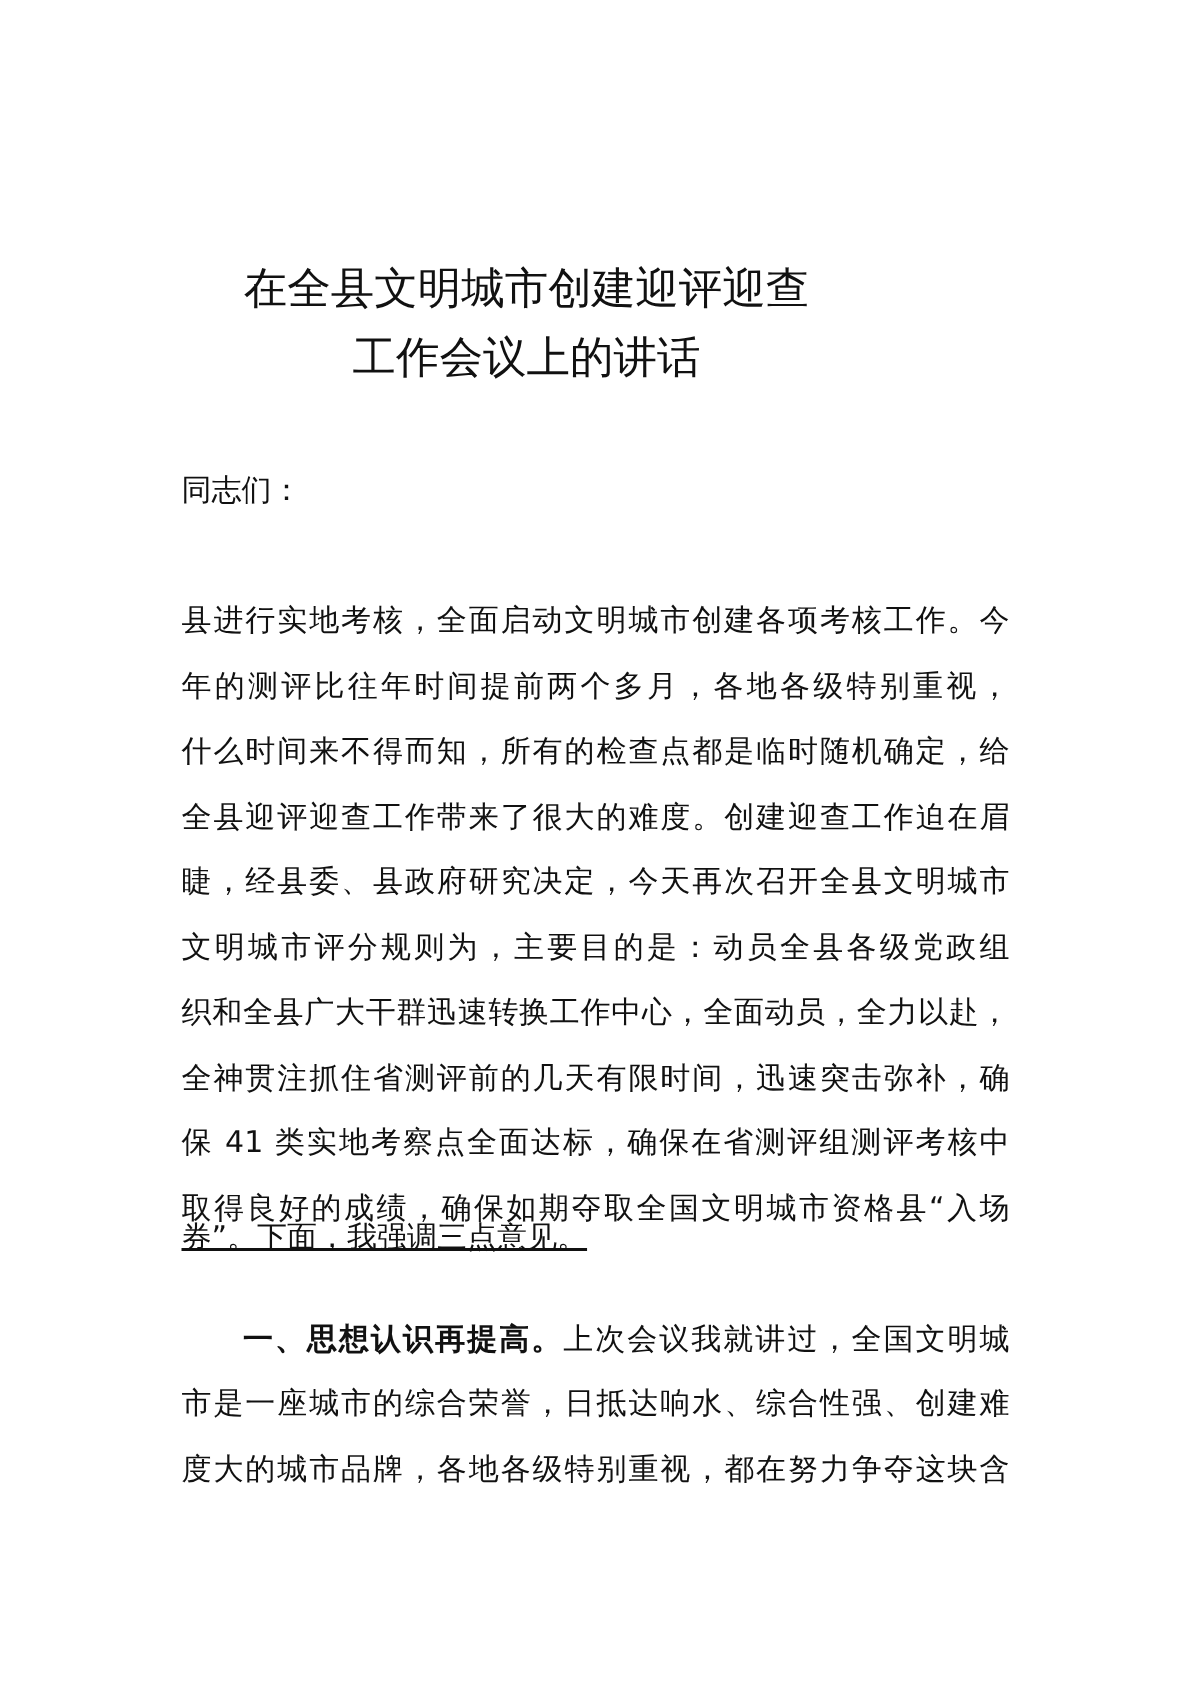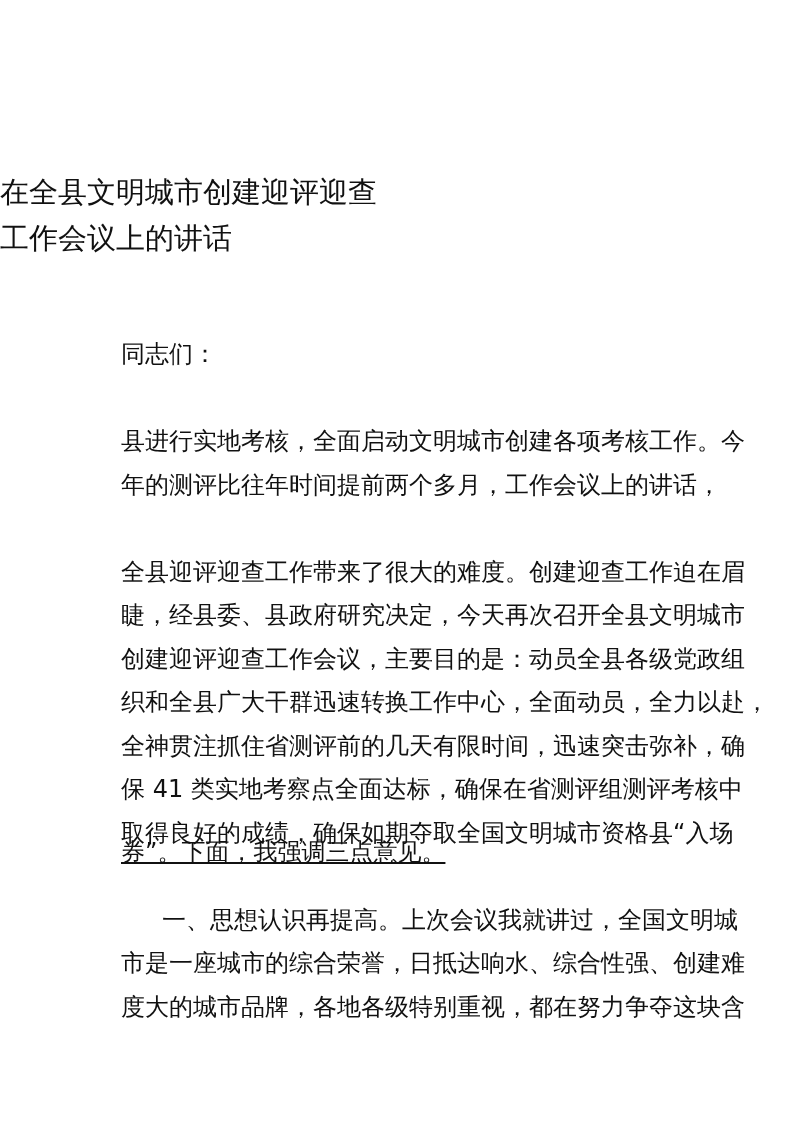--- a/index.html
+++ b/index.html
@@ -17,63 +17,63 @@
     .page {
       position: absolute;
       left: 0; top: 0;
       width: 793px; height: 1122px;
       background: #ffffff;
     }
     .title {
       position: absolute;
       left: 0;
       width: 702px;
-      text-align: left;
+      text-align: center;
       font-family: "DejaVu Serif", "Liberation Serif", serif;
       font-size: 29px;
       line-height: 36px;
       color: #111;
       letter-spacing: 0px;
     }
     .title.l1 { top: 174px; }
     .title.l2 { top: 220px; }
     .line {
       position: absolute;
       left: 121px;
       width: 552px;
       font-family: "DejaVu Sans", "Liberation Sans", sans-serif;
-      font-size: 24px;
+      font-size: 20px;
       line-height: 26px;
       height: 26px;
       color: #111;
       white-space: nowrap;
       text-align: justify;
       text-align-last: justify;
       overflow: visible;
-      margin-top: 28px;
     }
     .line.indent { left: 162px; width: 511px; }
     .line.left { text-align-last: left; }
-    .bold { font-weight: normal; }
+    .bold { font-weight: bold; }
   </style>
 </head>
 <body>
 
 <div class="page">
 
   <div class="title l1">在全县文明城市创建迎评迎查</div>
   <div class="title l2">工作会议上的讲话</div>
 
   <div class="line left" style="top:313px;">同志们：</div>
 
   <div class="line" style="top:400px;">县进行实地考核，全面启动文明城市创建各项考核工作。今</div>
-  <div class="line" style="top:444px;">年的测评比往年时间提前两个多月，工作会议上的讲话，</div>
+  <div class="line" style="top:444px;">年的测评比往年时间提前两个多月，各地各级特别重视，</div>
+  <div class="line" style="top:487px;">什么时间来不得而知，所有的检查点都是临时随机确定，给</div>
   <div class="line" style="top:531px;">全县迎评迎查工作带来了很大的难度。创建迎查工作迫在眉</div>
   <div class="line" style="top:574px;">睫，经县委、县政府研究决定，今天再次召开全县文明城市</div>
-  <div class="line" style="top:618px;">创建迎评迎查工作会议，主要目的是：动员全县各级党政组</div>
+  <div class="line" style="top:618px;">文明城市评分规则为，主要目的是：动员全县各级党政组</div>
   <div class="line" style="top:705px;">全神贯注抓住省测评前的几天有限时间，迅速突击弥补，确</div>
   <div class="line" style="top:661px;">织和全县广大干群迅速转换工作中心，全面动员，全力以赴，</div>
   <div class="line" style="top:748px;">保 41 类实地考察点全面达标，确保在省测评组测评考核中</div>
   <div class="line" style="top:792px;">取得良好的成绩，确保如期夺取全国文明城市资格县“入场</div>
   <div class="line left" style="top:811px;text-decoration:underline;">券”。下面，我强调三点意见。</div>
 
   <div class="line indent" style="top:879px;">
     <span class="bold">一、思想认识再提高。</span><span>上次会议我就讲过，全国文明城</span>
   </div>
   <div class="line" style="top:922px;">市是一座城市的综合荣誉，日抵达响水、综合性强、创建难</div>

